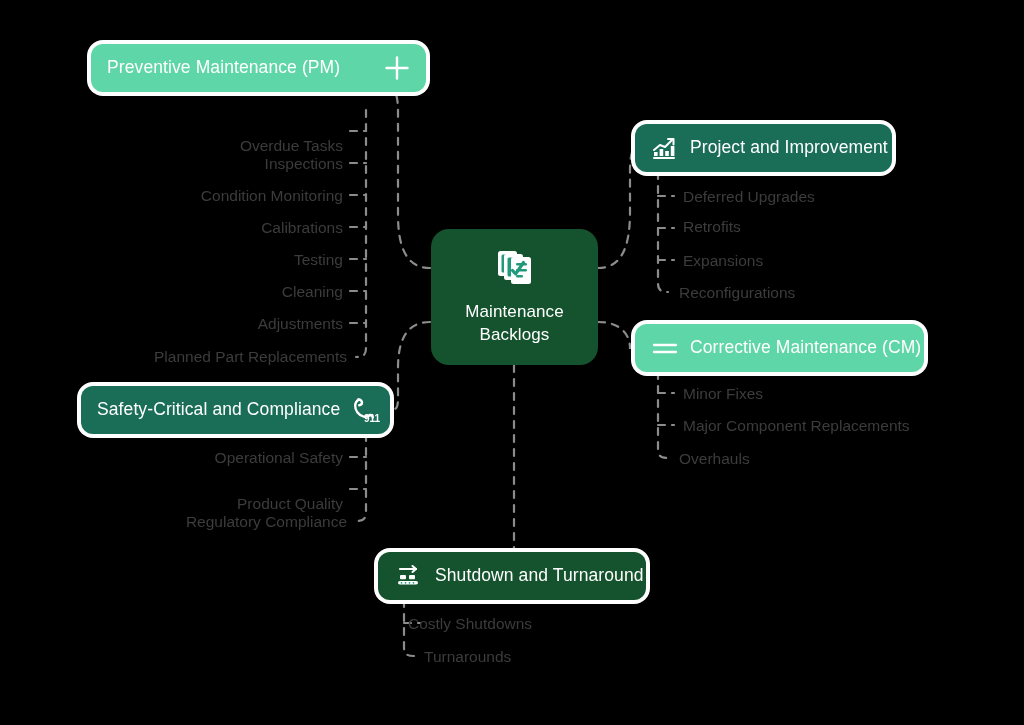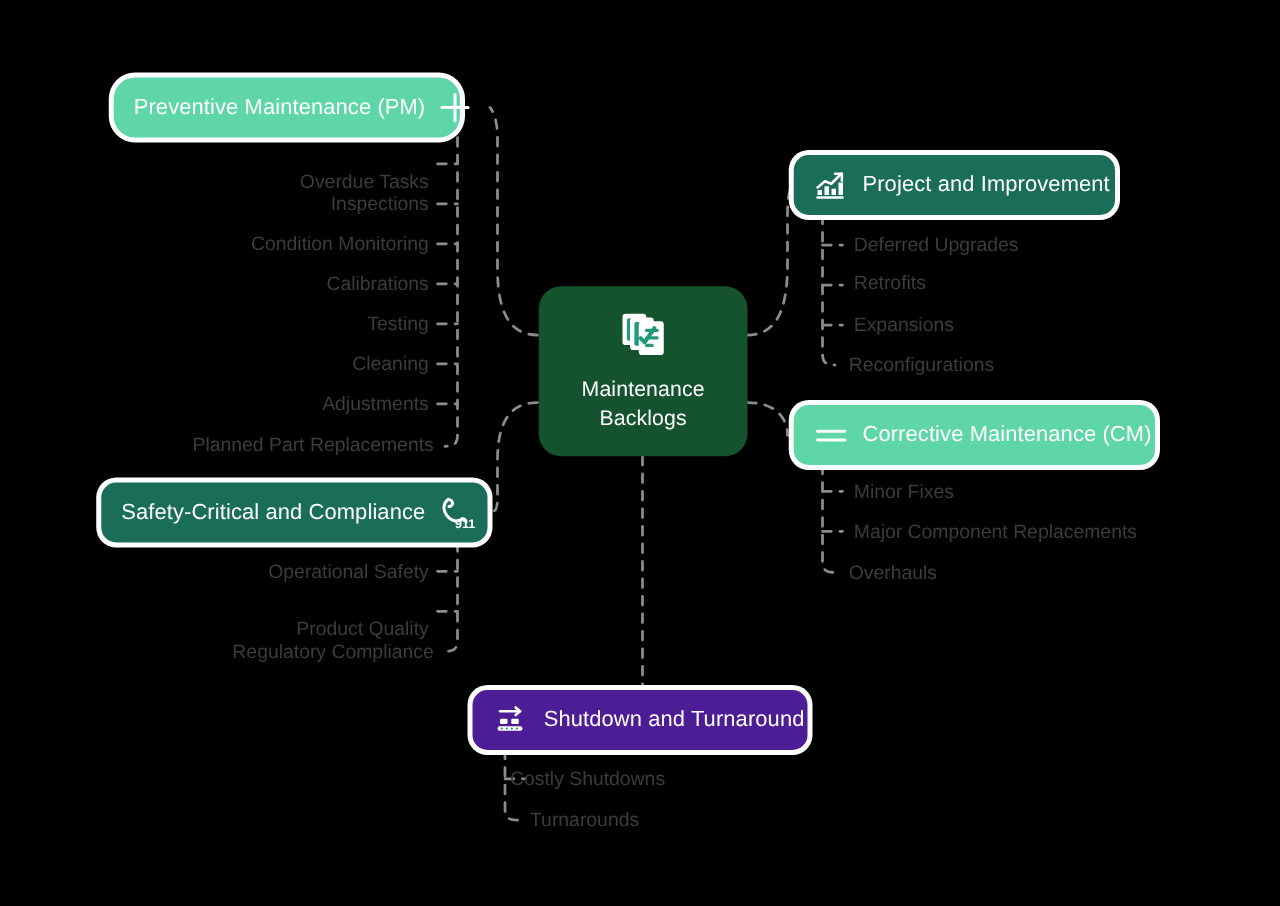--- a/index.html
+++ b/index.html
@@ -63,21 +63,21 @@
   }
   .node-branch.light {
     background: #5ED6A8;
     box-shadow: 0 0 0 4px #ffffff;
   }
   .node-branch.dark {
     background: #1A6E57;
     box-shadow: 0 0 0 4px #ffffff;
   }
   .node-branch.mid {
-    background: #4c1d95;
+    background: #14532d;
     box-shadow: 0 0 0 4px #ffffff;
   }
   .node-branch.icon-right {
     justify-content: space-between;
   }
   .node-icon {
     display: inline-flex;
     align-items: center;
     justify-content: center;
     flex: 0 0 auto;
@@ -154,21 +154,21 @@
         <rect x="22" y="22" width="11" height="2.6" rx="1.3" fill="#21997B"></rect>
         <rect x="22" y="28" width="7" height="2.6" rx="1.3" fill="#21997B"></rect>
         <path d="M18.5 23.5 l3.2 3.4 L29.5 15.5" fill="none" stroke="#21997B" stroke-width="3.2" stroke-linecap="round" stroke-linejoin="round"></path>
       </svg>
     </span>
     <span class="label">
       <span>Maintenance</span><br><span>Backlogs</span>
     </span>
   </div>
 
-  <div class="node node-branch light icon-right" style="left:91px; top:62px; width:277px; height:48px;border-radius:17px;">
+  <div class="node node-branch light icon-right" style="left:91px; top:44px; width:335px; height:48px;">
     <span class="label">Preventive Maintenance (PM)</span>
     <span class="node-icon">
       <svg width="26" height="26" viewBox="0 0 26 26" xmlns="http://www.w3.org/2000/svg">
         <path d="M13 2.5 V23.5 M2.5 13 H23.5" stroke="#ffffff" stroke-width="2.4" stroke-linecap="round"></path>
       </svg>
     </span>
   </div>
 
   <div class="leaf right-align" style="left:0px; top:124px; width:343px;margin-top:14px;">Overdue Tasks</div>
   <div class="leaf right-align" style="left:0px; top:156px; width:343px;">Inspections</div>

